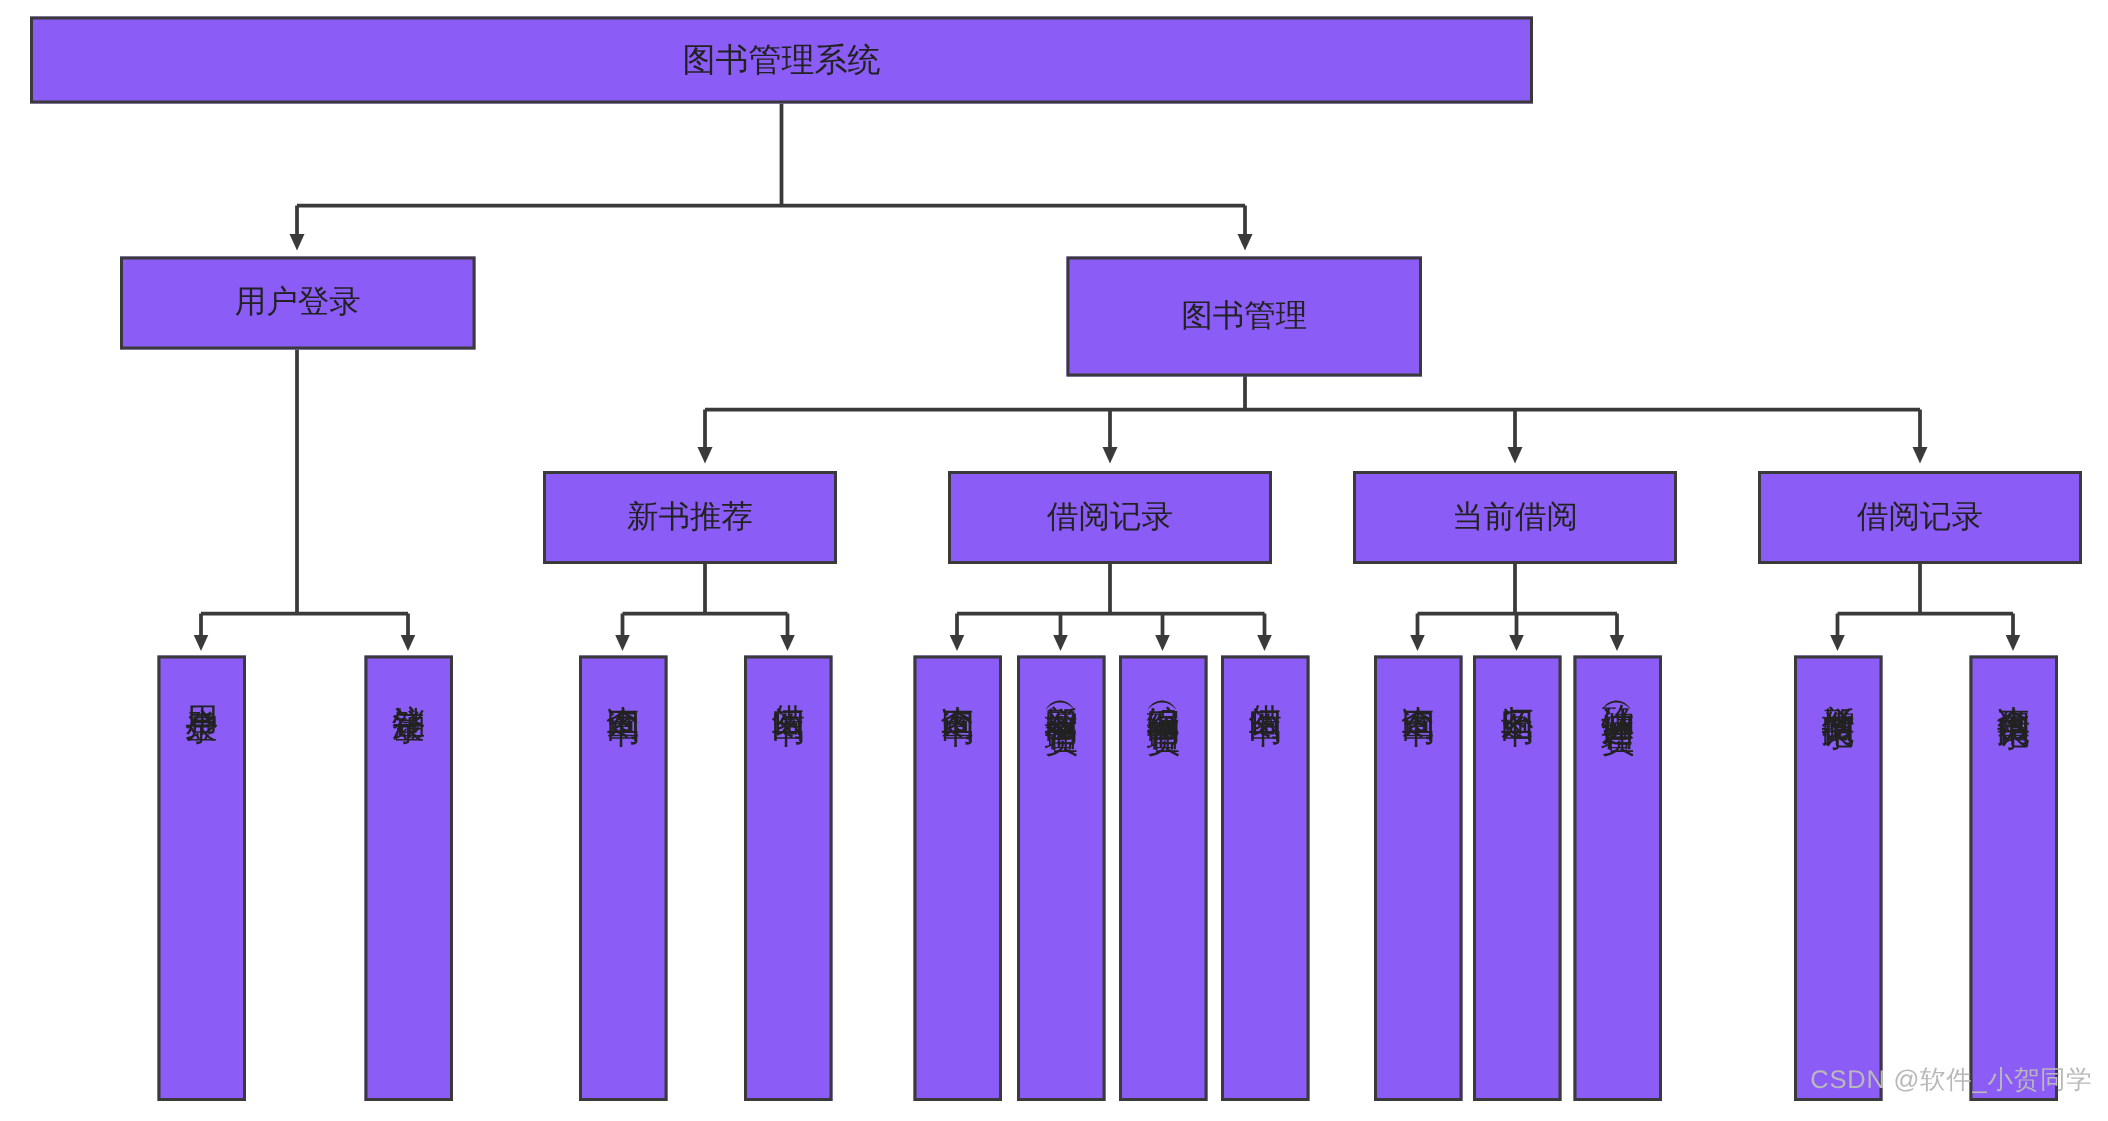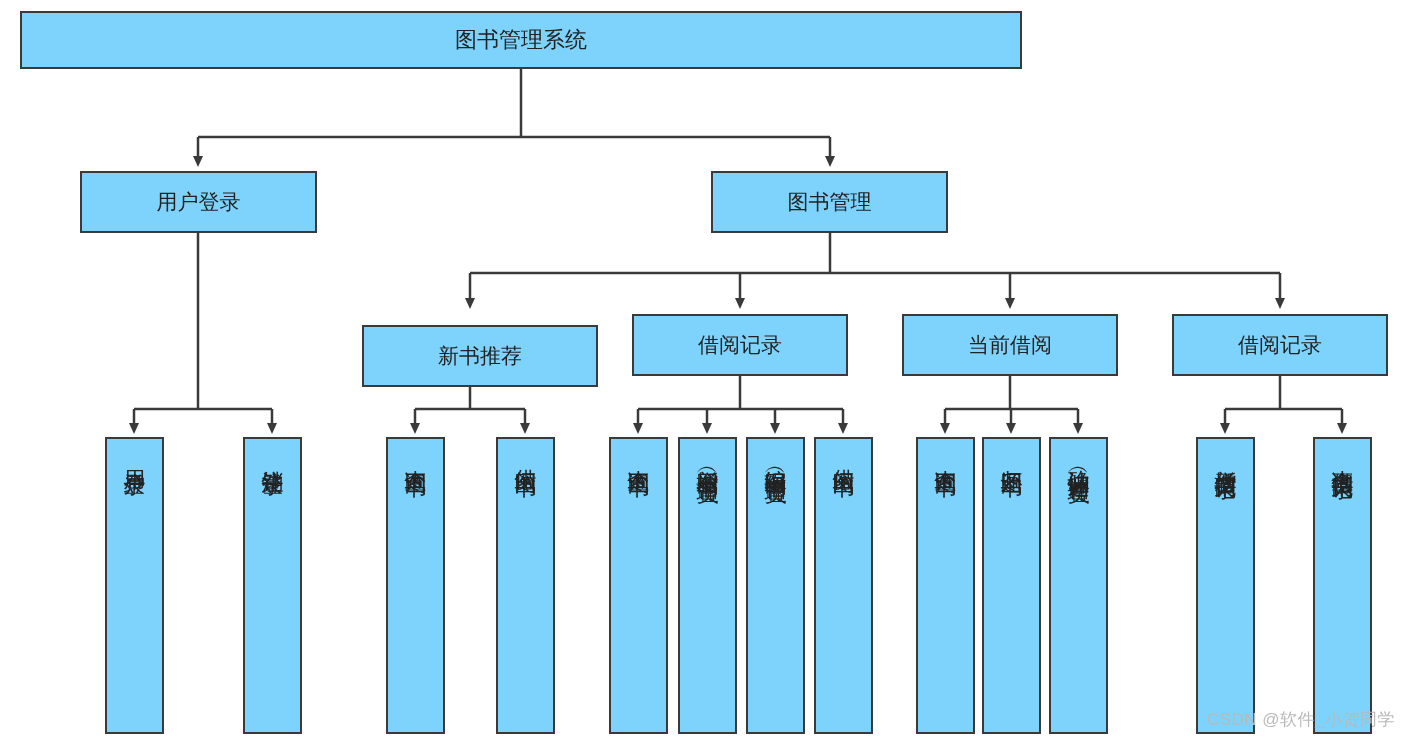--- a/index.html
+++ b/index.html
@@ -19,21 +19,21 @@
     position: absolute;
     left: 0; top: 0;
     width: 1405px;
     height: 747px;
     pointer-events: none;
   }
   .node {
     position: absolute;
     box-sizing: border-box;
     border: 2.5px solid #3a3a3a;
-    background: #7dd3fc;
+    background: #8b5cf6;
     display: flex;
     align-items: center;
     justify-content: center;
     color: #222222;
   }
   .node .lbl {
     color: #222222;
     line-height: 1.25;
     white-space: nowrap;
   }
@@ -123,25 +123,25 @@
     </g>
   </svg>
 
   <div class="node root horiz" style="left:20px; top:11px; width:1002px; height:58px;">
     <span class="lbl">图书管理系统</span>
   </div>
 
   <div class="node horiz" style="left:80px; top:171px; width:237px; height:62px;">
     <span class="lbl">用户登录</span>
   </div>
-  <div class="node horiz" style="left:711px; top:171px; width:237px; height:62px;">
+  <div class="node horiz" style="left:711px; top:171px; width:237px; height:80px;">
     <span class="lbl">图书管理</span>
   </div>
 
-  <div class="node horiz" style="left:362px; top:325px; width:236px; height:62px;">
+  <div class="node horiz" style="left:362px; top:314px; width:196px; height:62px;">
     <span class="lbl">新书推荐</span>
   </div>
   <div class="node horiz" style="left:632px; top:314px; width:216px; height:62px;">
     <span class="lbl">借阅记录</span>
   </div>
   <div class="node horiz" style="left:1172px; top:314px; width:216px; height:62px;">
     <span class="lbl">借阅记录</span>
   </div>
   <div class="node horiz" style="left:902px; top:314px; width:216px; height:62px;">
     <span class="lbl">当前借阅</span>

